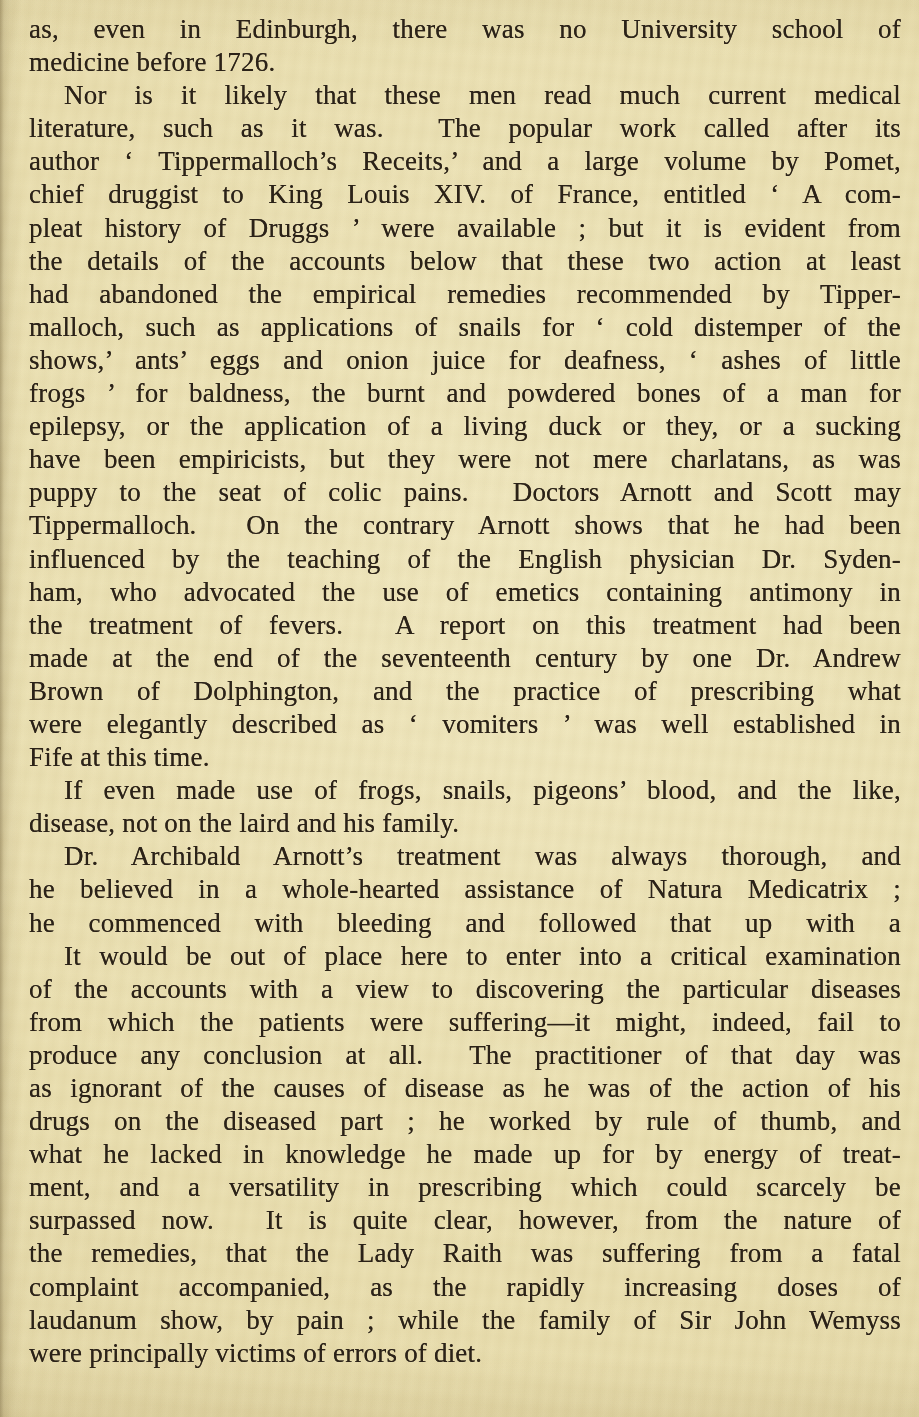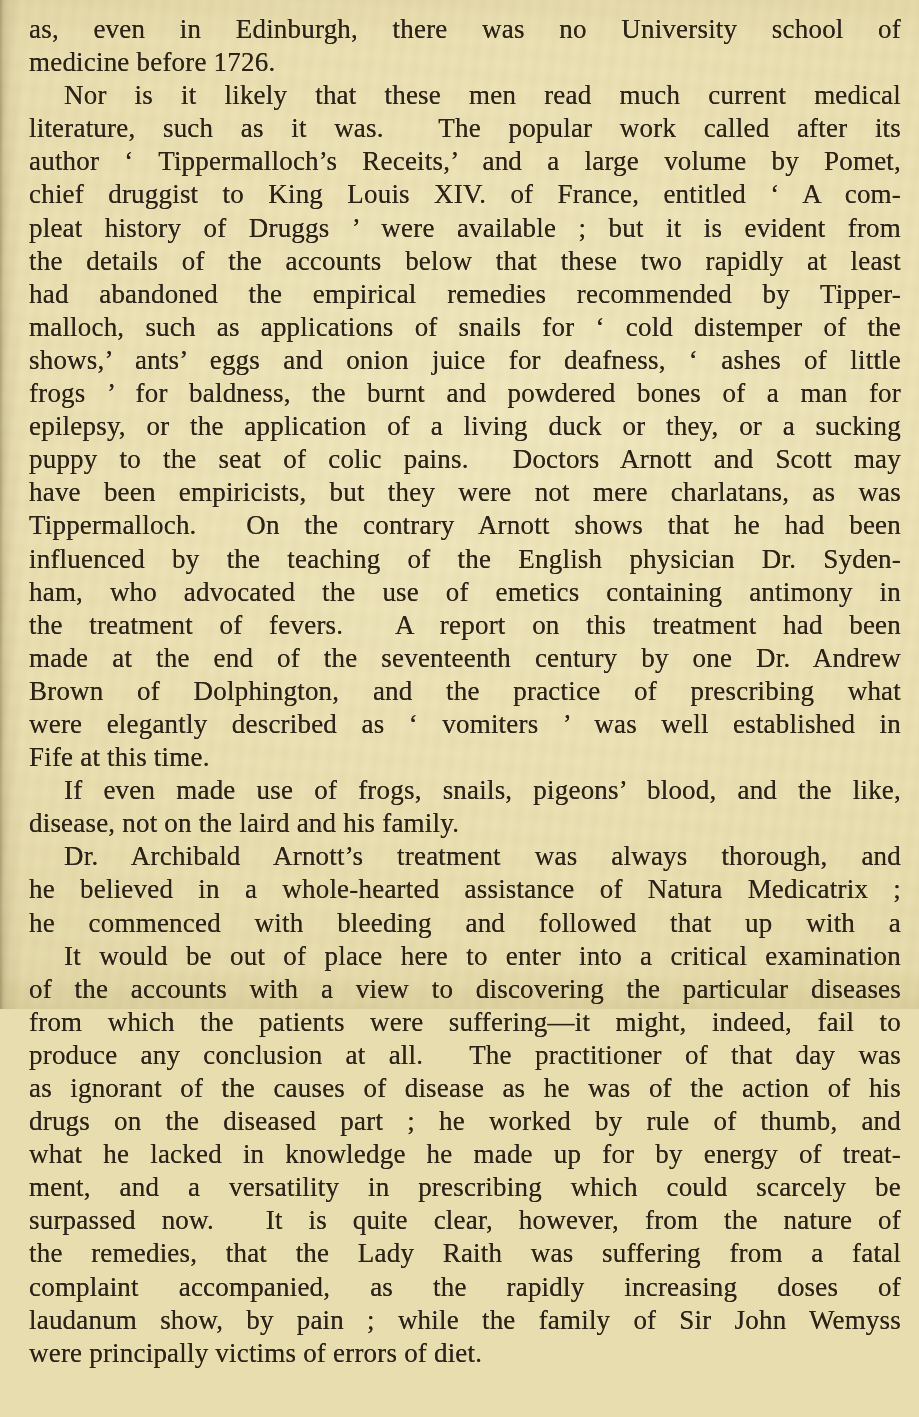--- a/index.html
+++ b/index.html
@@ -9,21 +9,21 @@
     height: 1417px;
     overflow: hidden;
   }
   body {
     font-family: "Liberation Serif", "DejaVu Serif", serif;
     background: var(--paper, #e8ddae);
   }
   .page {
     position: relative;
     width: 919px;
-    height: 1009px;
+    height: 1417px;
     box-sizing: border-box;
     background:
       radial-gradient(ellipse 130% 90% at 58% 42%,
         rgba(255, 252, 228, 0.30) 0%,
         rgba(236, 226, 180, 0.00) 55%,
         rgba(146, 124, 70, 0.10) 88%,
         rgba(120, 100, 52, 0.20) 100%),
       linear-gradient(180deg,
         rgba(210, 196, 146, 0.25) 0%,
         rgba(232, 221, 174, 0.0) 4%,
@@ -92,28 +92,28 @@
       <div class="paragraph">
         <div class="line">as, even in Edinburgh, there was no University school of</div>
         <div class="line endline">medicine before 1726.</div>
       </div>
       <div class="paragraph">
         <div class="line indent">Nor is it likely that these men read much current medical</div>
         <div class="line">literature, such as it was.&nbsp; The popular work called after its</div>
         <div class="line">author ‘ Tippermalloch’s Receits,’ and a large volume by Pomet,</div>
         <div class="line">chief druggist to King Louis XIV. of France, entitled ‘ A com-</div>
         <div class="line">pleat history of Druggs ’ were available ;  but it is evident from</div>
-        <div class="line">the details of the accounts below that these two rapidly at least</div>
+        <div class="line">the details of the accounts below that these two action at least</div>
         <div class="line">had abandoned the empirical remedies recommended by Tipper-</div>
         <div class="line">malloch, such as applications of snails for ‘ cold distemper of the</div>
         <div class="line">shows,’ ants’ eggs and onion juice for deafness, ‘ ashes of little</div>
         <div class="line">frogs ’ for baldness, the burnt and powdered bones of a man for</div>
         <div class="line">epilepsy, or the application of a living duck or they, or a sucking</div>
+        <div class="line">have been empiricists, but they were not mere charlatans, as was</div>
         <div class="line">puppy to the seat of colic pains.&nbsp; Doctors Arnott and Scott may</div>
-        <div class="line">have been empiricists, but they were not mere charlatans, as was</div>
         <div class="line">Tippermalloch.&nbsp; On the contrary Arnott shows that he had been</div>
         <div class="line">influenced by the teaching of the English physician Dr. Syden-</div>
         <div class="line">ham, who advocated the use of emetics containing antimony in</div>
         <div class="line">the treatment of fevers.&nbsp; A report on this treatment had been</div>
         <div class="line">made at the end of the seventeenth century by one Dr. Andrew</div>
         <div class="line">Brown of Dolphington, and the practice of prescribing what</div>
         <div class="line">were elegantly described as ‘ vomiters ’ was well established in</div>
         <div class="line endline">Fife at this time.</div>
       </div>
       <div class="paragraph">

